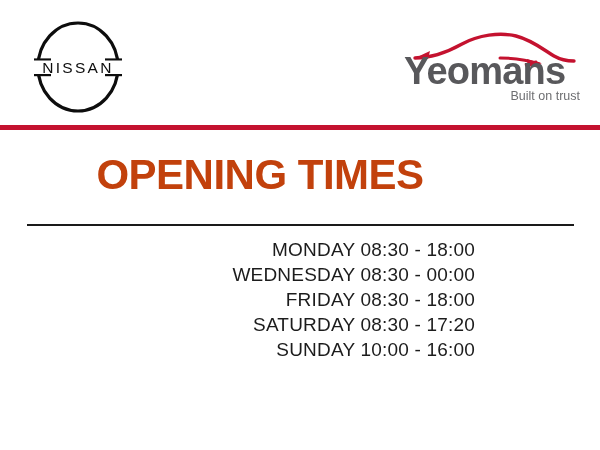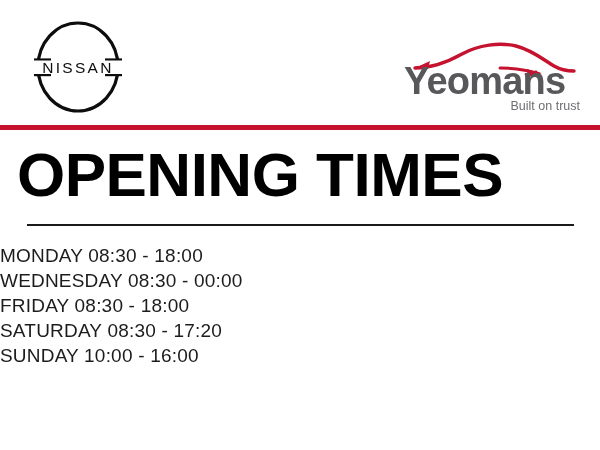--- a/index.html
+++ b/index.html
@@ -30,21 +30,21 @@
     top: 21px;
     width: 112px;
     height: 92px;
   }
   .nissan-logo svg { display: block; }
 
   
   .yeomans-logo {
     position: absolute;
     left: 404px;
-    top: 38px;
+    top: 28px;
     width: 178px;
     height: 80px;
   }
   .yeomans-logo svg { display: block; }
 
   
   .red-bar {
     position: absolute;
     left: 0;
     top: 125px;
@@ -55,44 +55,44 @@
 
   
   .title {
     position: absolute;
     left: 0;
     top: 143px;
     width: 520px;
     text-align: center;
     font-family: "Liberation Sans", sans-serif;
     font-weight: bold;
-    font-size: 62px;
+    font-size: 42px;
     line-height: 64px;
     letter-spacing: -0.5px;
-    color: #000000;
+    color: #c2410c;
     white-space: nowrap;
   }
 
   
   .title-rule {
     position: absolute;
     left: 27px;
     top: 224px;
     width: 547px;
     height: 2px;
     background: #1a1a1a;
   }
 
   
   .hours {
     position: absolute;
     left: 0;
-    top: 243px;
+    top: 237px;
     width: 475px;
-    text-align: left;
+    text-align: right;
   }
   .hours-row {
     font-family: "Liberation Sans", sans-serif;
     font-size: 19px;
     line-height: 25px;
     letter-spacing: 0.2px;
     color: #1c1c1c;
     white-space: nowrap;
   }
 </style>

